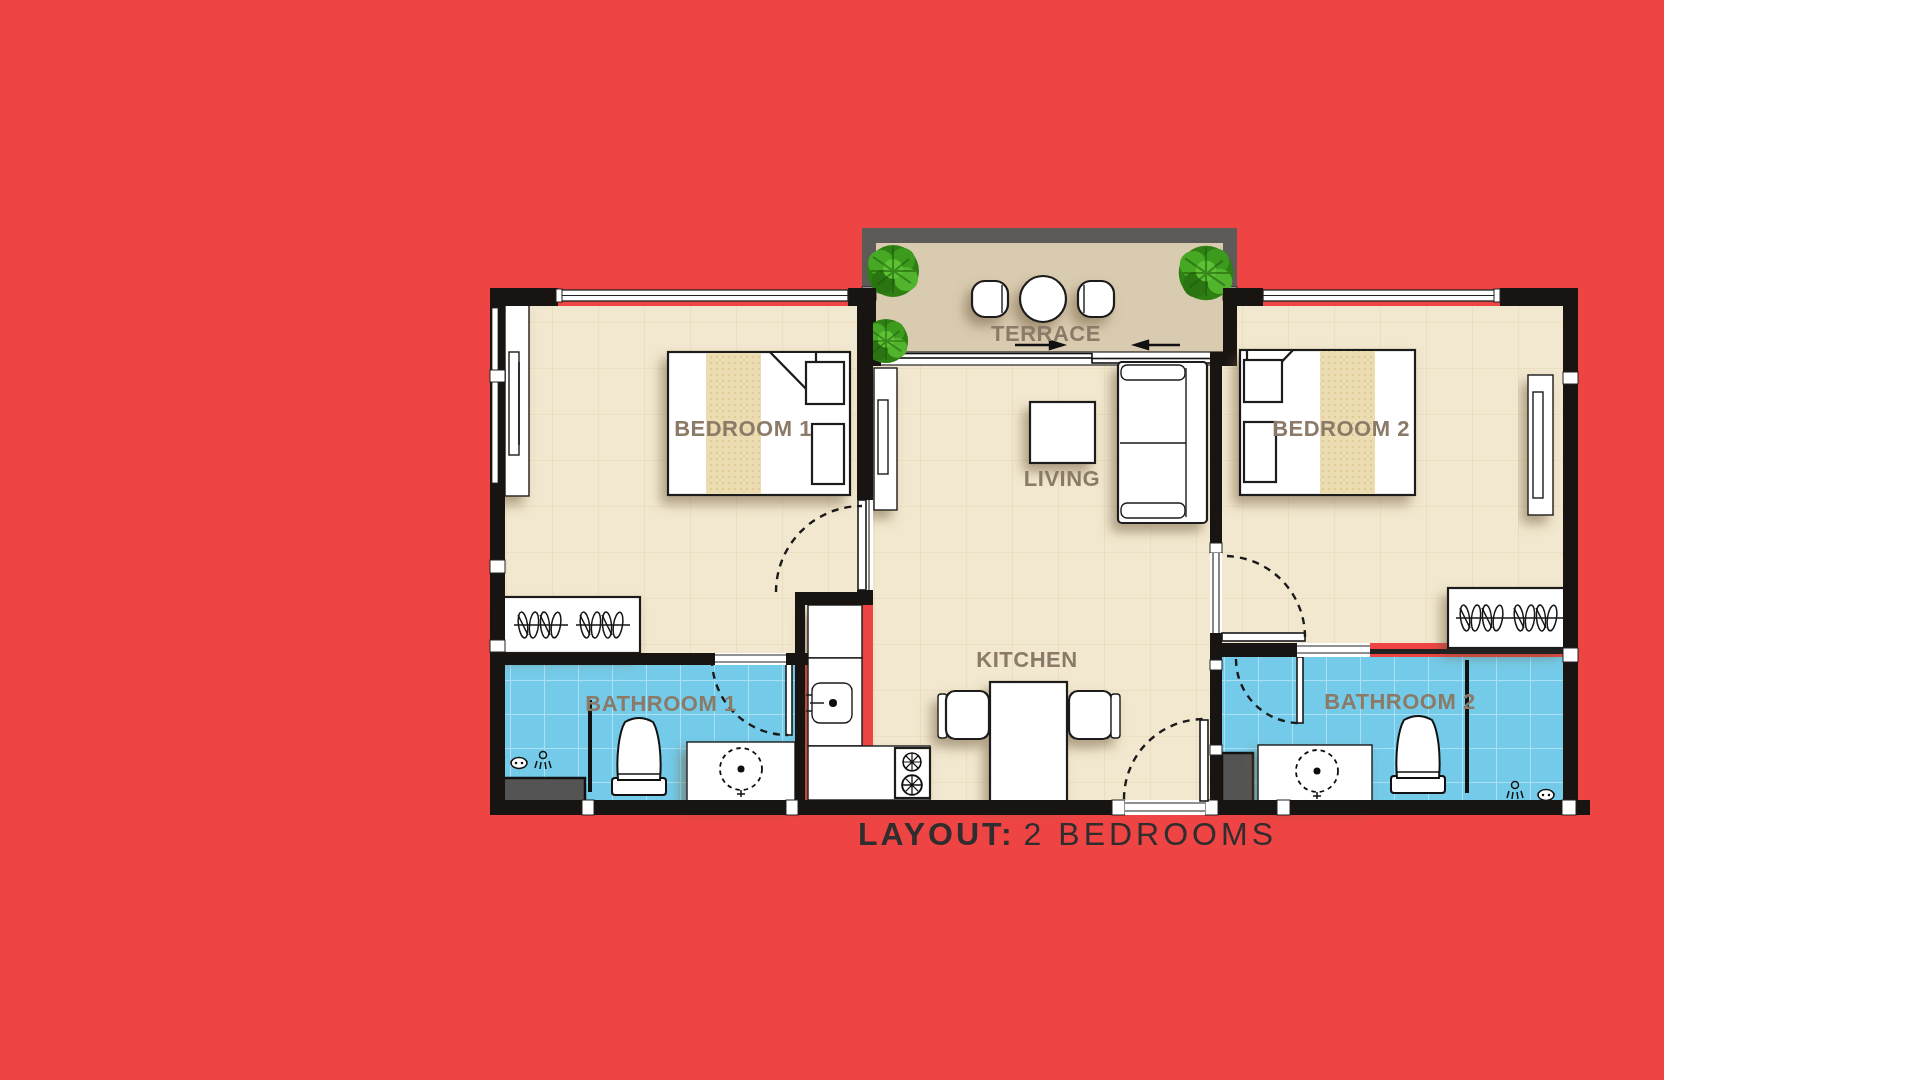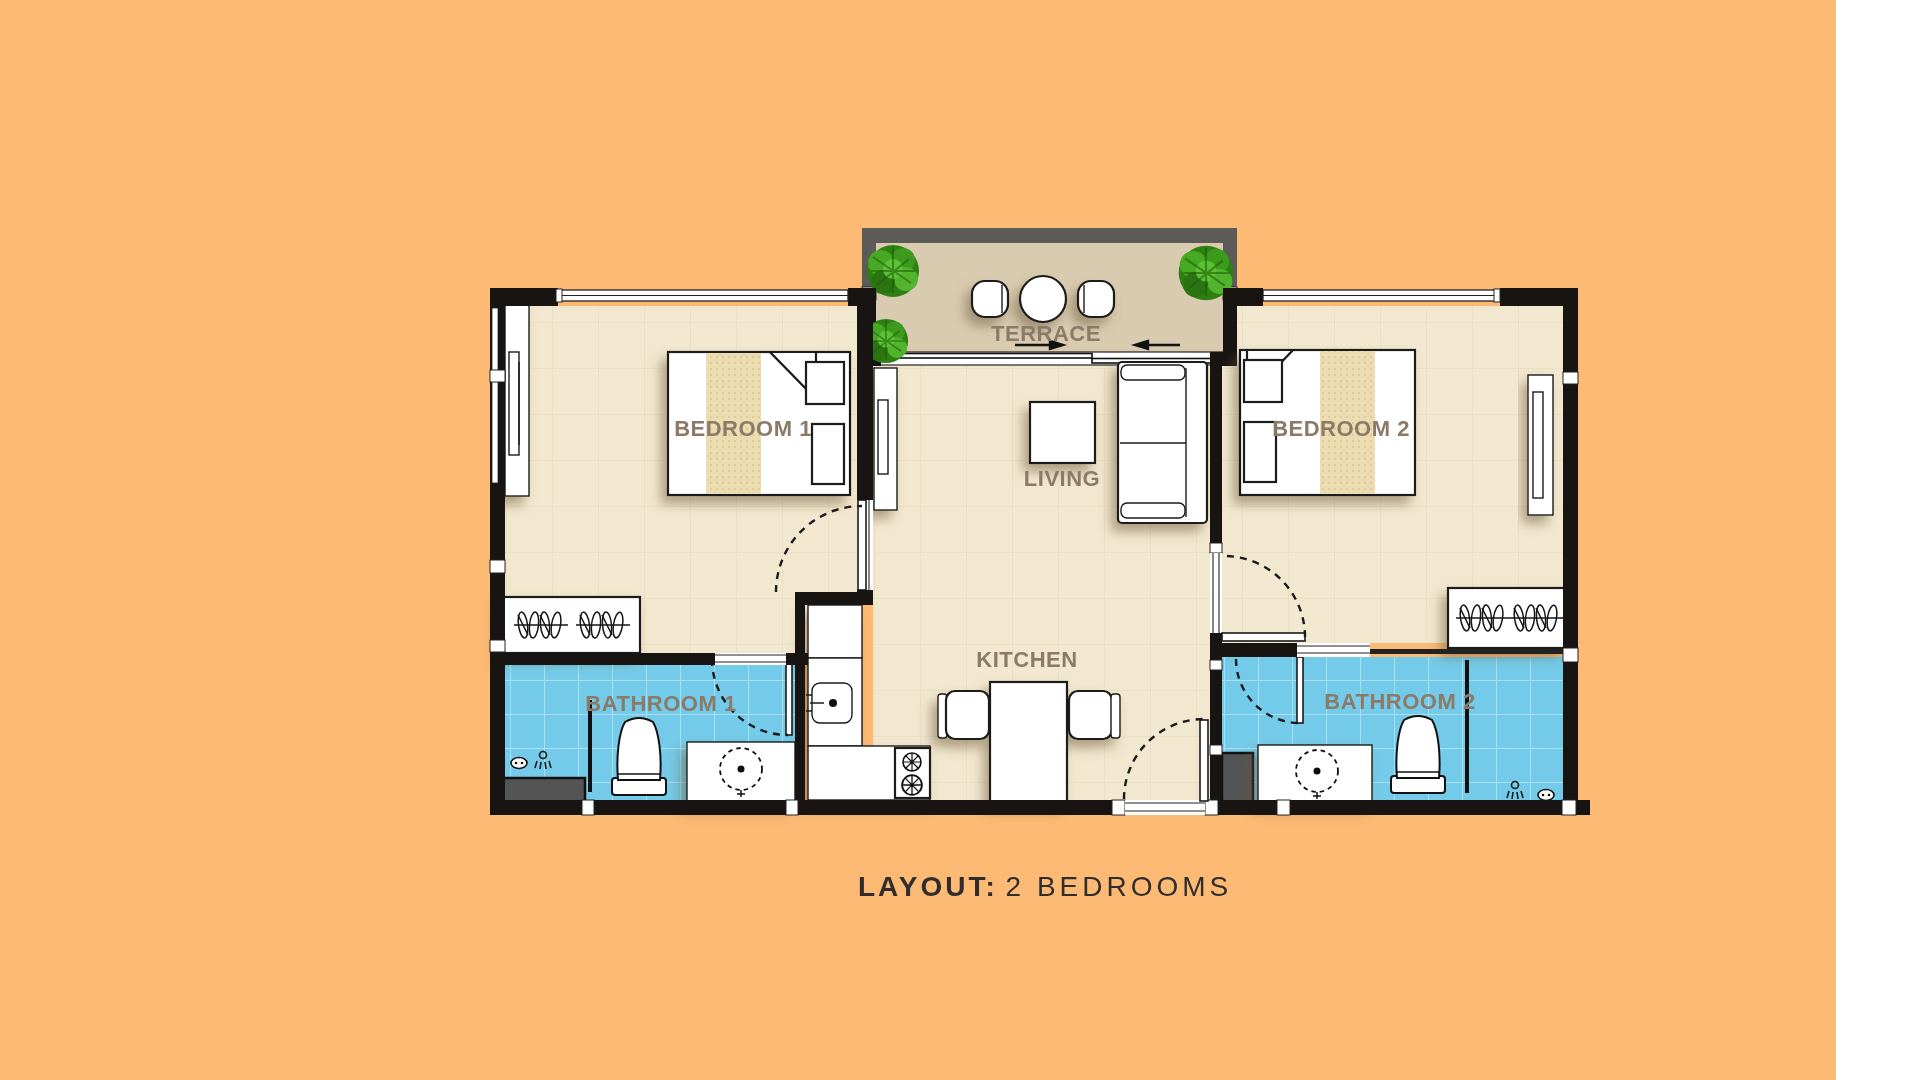--- a/index.html
+++ b/index.html
@@ -1,30 +1,30 @@
 <!DOCTYPE html>
 <html style="--floor: #f2e8cf; --floor-grid: #e2d4b1; --bath: #74cbe9; --bath-grid: #a9e0f3; --terrace-floor: #d9cbb0; --terrace-wall: #5c5b58; --wall: #171411; --label: #8b7a68; --caption: #2f2d2e; --runner: #ecdcb2; --shadow: #6b5434; --shaft: #545454; --plant: #3e9b22;"><head>
 <meta charset="utf-8">
 <style>
   html,body{margin:0;padding:0;background:#fff;}
-  .stage{position:relative;width:1836px;height:1080px;background:#fdba74;overflow:hidden;
+  .stage{position:relative;width:1664px;height:1080px;background:#ef4444;overflow:hidden;
          font-family:"Liberation Sans",sans-serif;}
   .plan-svg{position:absolute;left:0;top:0;}
   .wall{fill:var(--wall);}
   .gwall{fill:var(--terrace-wall);}
   .post{fill:#fff;stroke:#222;stroke-width:1;}
   .furn{fill:#fff;stroke:#1a1a1a;stroke-width:2.2;}
   .thin{fill:#fff;stroke:#1a1a1a;stroke-width:1.4;}
   .ln{stroke:#1a1a1a;stroke-width:1.4;fill:none;}
   .door-arc{fill:none;stroke:#1a1a1a;stroke-width:2.4;stroke-dasharray:7 6;}
   .leaf{fill:#fff;stroke:#1a1a1a;stroke-width:1.6;}
   .room-label{font:700 22px "Liberation Sans",sans-serif;fill:var(--label);
               letter-spacing:.5px;text-anchor:middle;}
-  .caption{position:absolute;left:858px;top:868px;color:var(--caption);
-           font-size:28px;line-height:37px;white-space:nowrap;}
+  .caption{position:absolute;left:858px;top:816px;color:var(--caption);
+           font-size:32px;line-height:37px;white-space:nowrap;}
   .cap-label{font-weight:700;letter-spacing:3px;}
   .cap-value{font-weight:400;letter-spacing:4px;}
 </style>
 </head>
 <body>
 
 <div class="stage">
 
 <svg class="plan-svg" width="1920" height="1080" viewBox="0 0 1920 1080">
   <defs>

